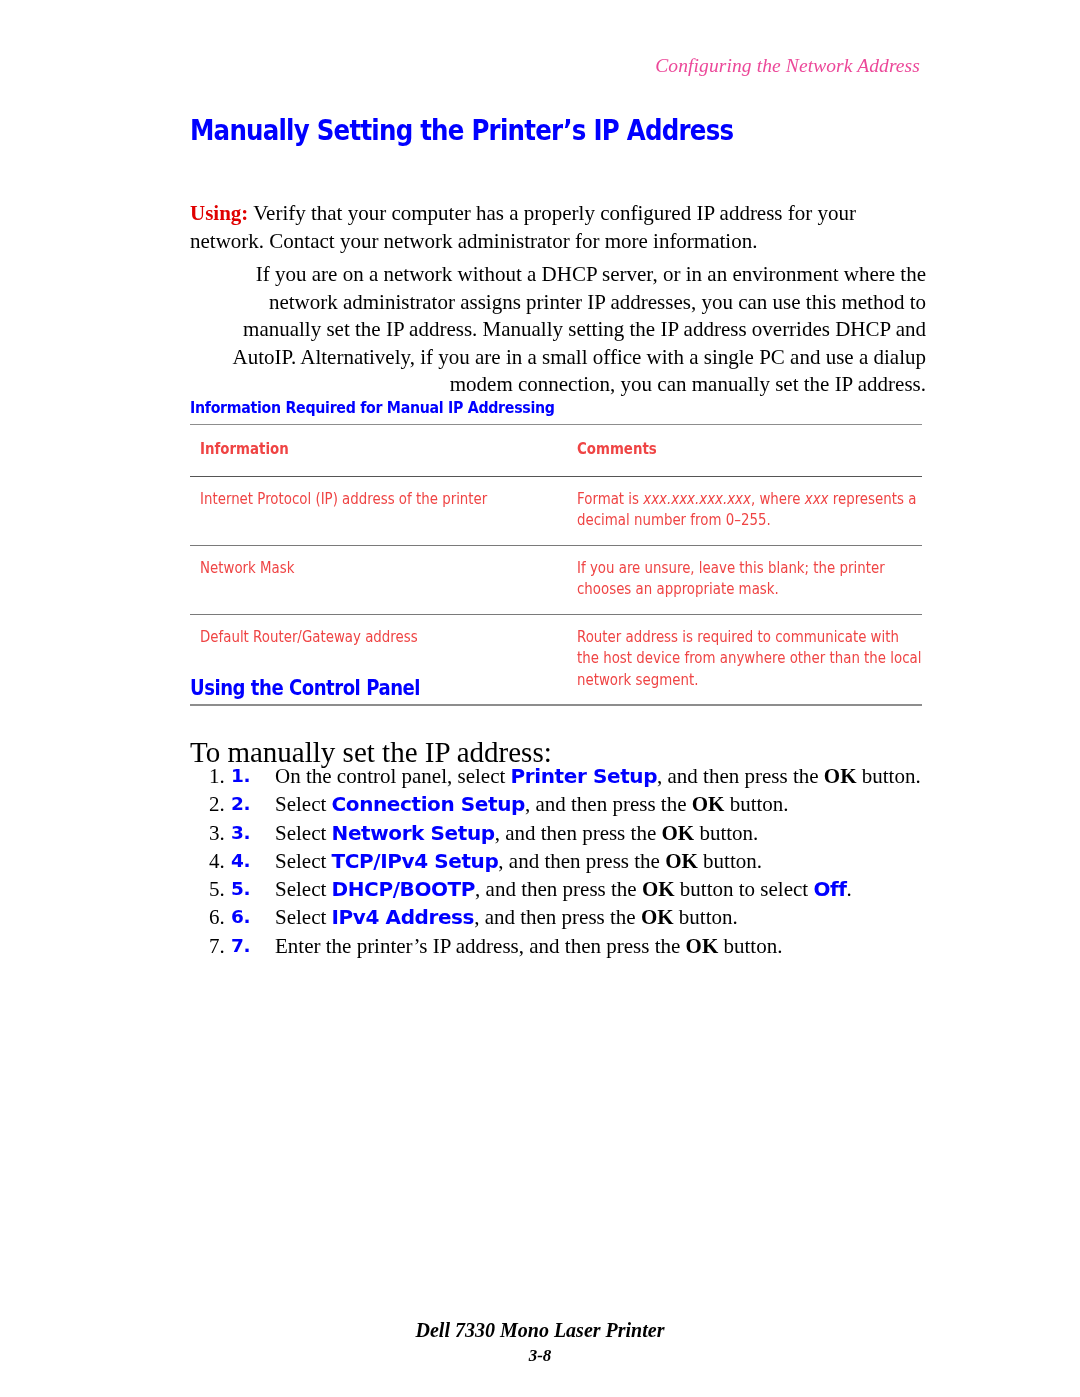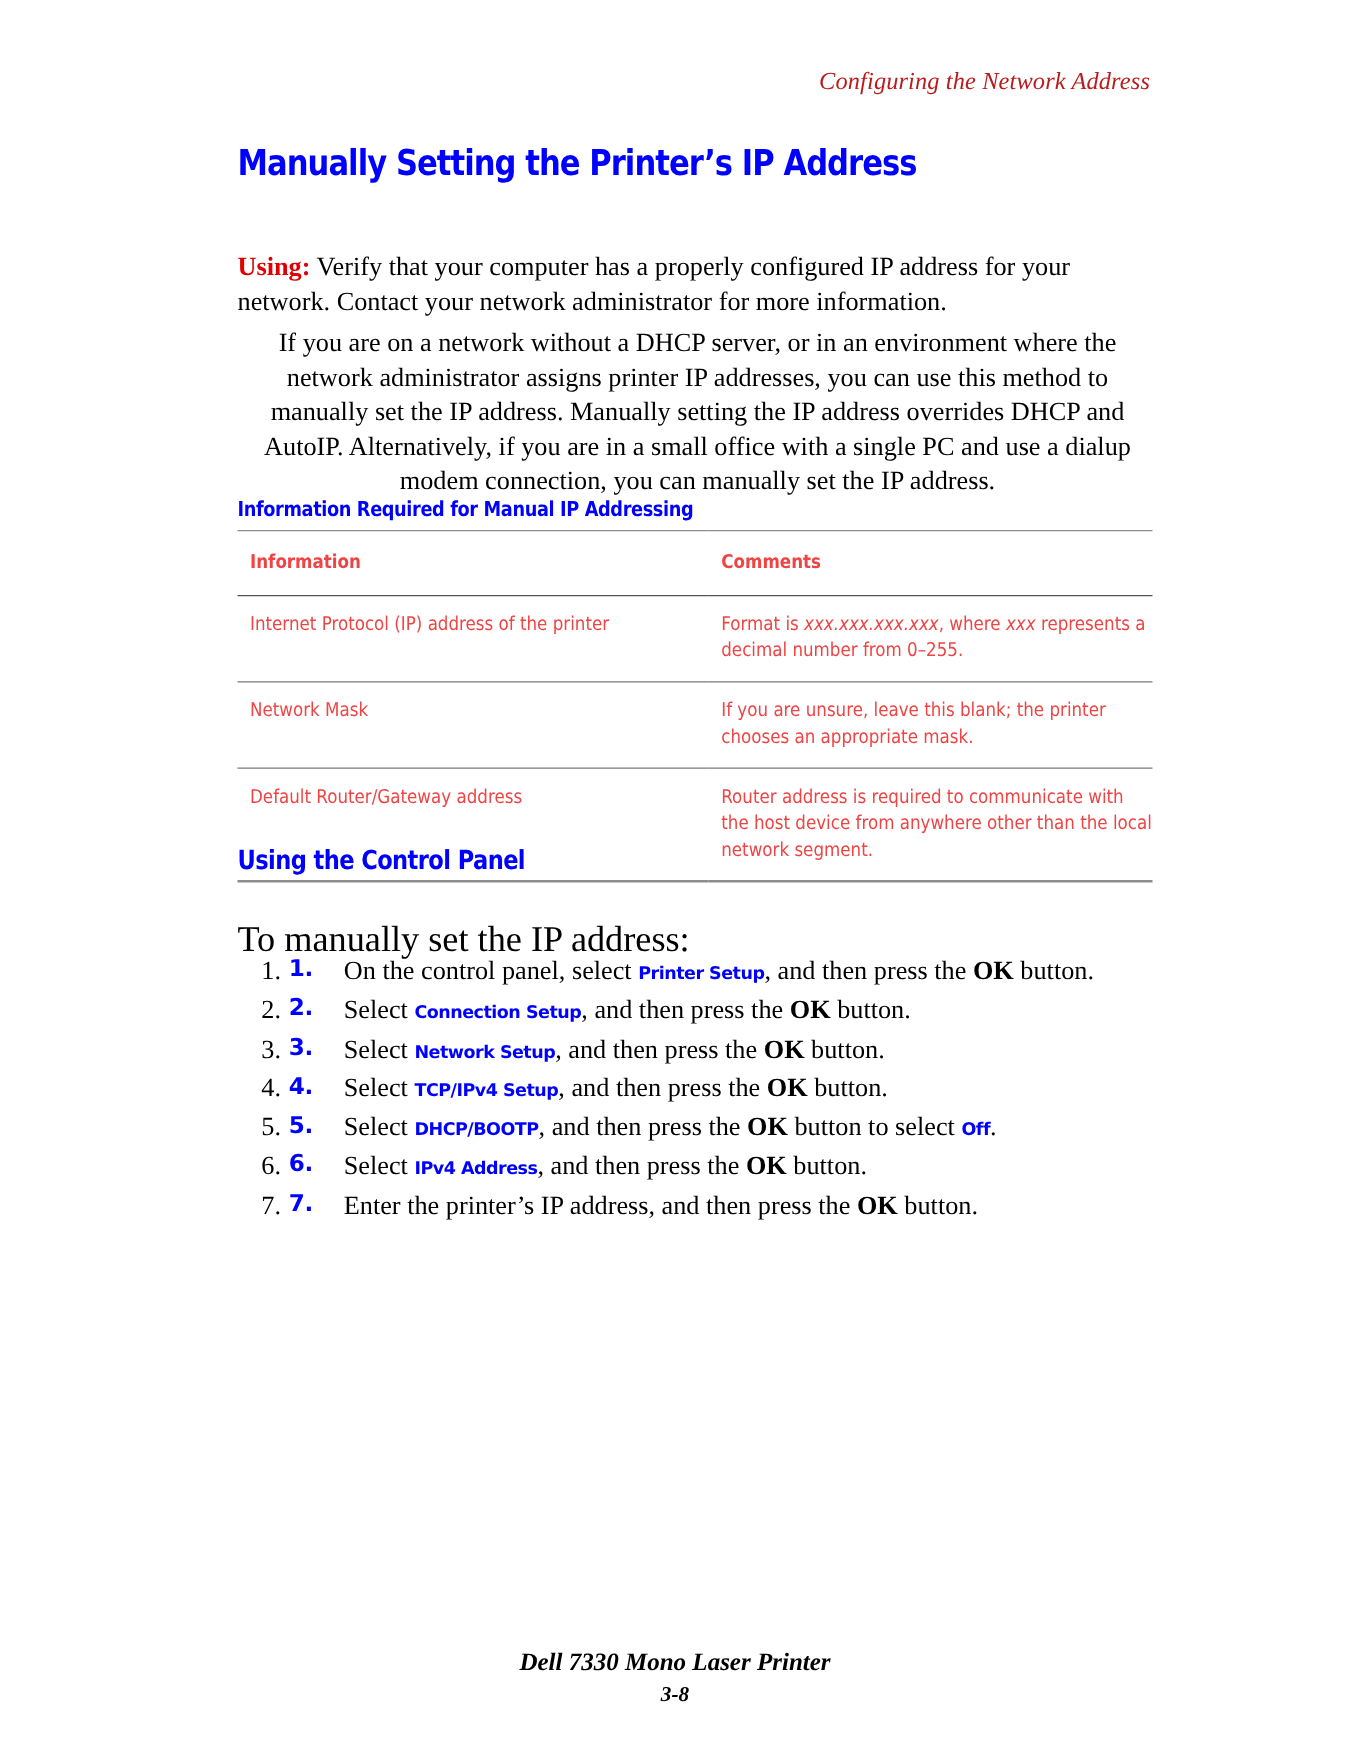--- a/index.html
+++ b/index.html
@@ -27,21 +27,21 @@
   .running-header {
     position: absolute;
     left: 190px;
     top: 55px;
     width: 730px;
     text-align: right;
     font-family: "Liberation Serif", "DejaVu Serif", serif;
     font-style: italic;
     font-size: 19.5px;
     letter-spacing: 0.1px;
-    color: #b91c1c;
+    color: #ec4899;
   }
 
   
   .content {
     position: absolute;
     left: 190px;
     top: 0;
     width: 732px;
   }
 
@@ -75,21 +75,21 @@
     font-weight: bold;
   }
 
   .intro-para {
     position: absolute;
     top: 240px;
     left: 0;
     width: 736px;
     font-size: 21px;
     line-height: 27.5px;
-    text-align: center;
+    text-align: right;
   }
 
   
   h2.table-caption {
     margin: 0;
     position: absolute;
     top: 398px;
     left: 0;
     font-family: "DejaVu Sans", "Liberation Sans", sans-serif;
     font-weight: bold;
@@ -184,21 +184,21 @@
     width: 30px;
     font-family: "DejaVu Sans", "Liberation Sans", sans-serif;
     font-weight: bold;
     font-size: 18.5px;
     color: #0000ff;
     letter-spacing: -0.3px;
   }
   .ui-term {
     font-family: "DejaVu Sans", "Liberation Sans", sans-serif;
     font-weight: bold;
-    font-size: 14px;
+    font-size: 20px;
     color: #0000ff;
     letter-spacing: -0.4px;
   }
   .key {
     font-weight: bold;
   }
 
   
   .footer {
     position: absolute;

